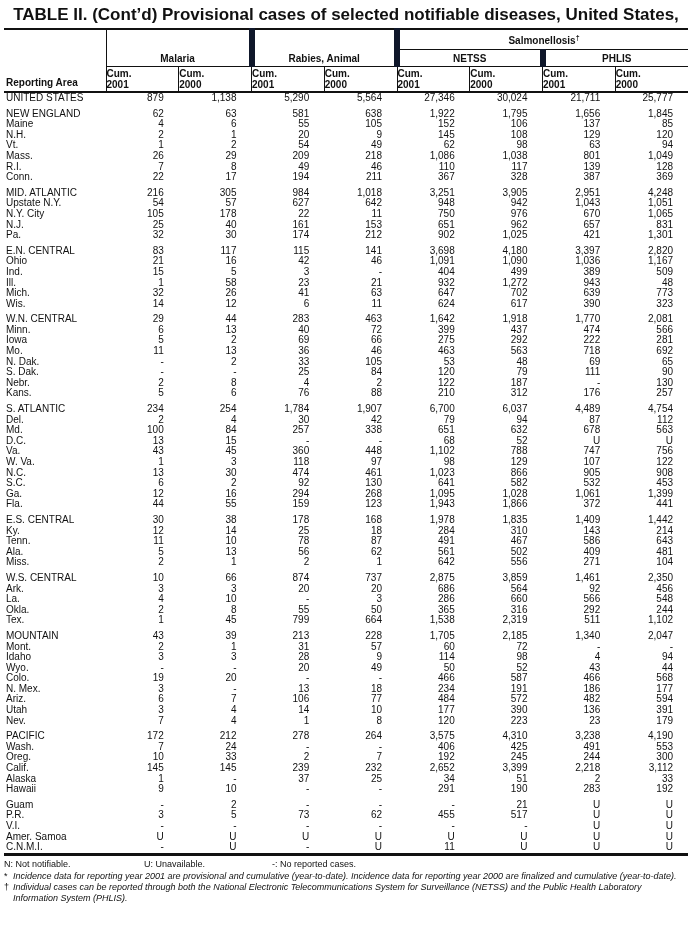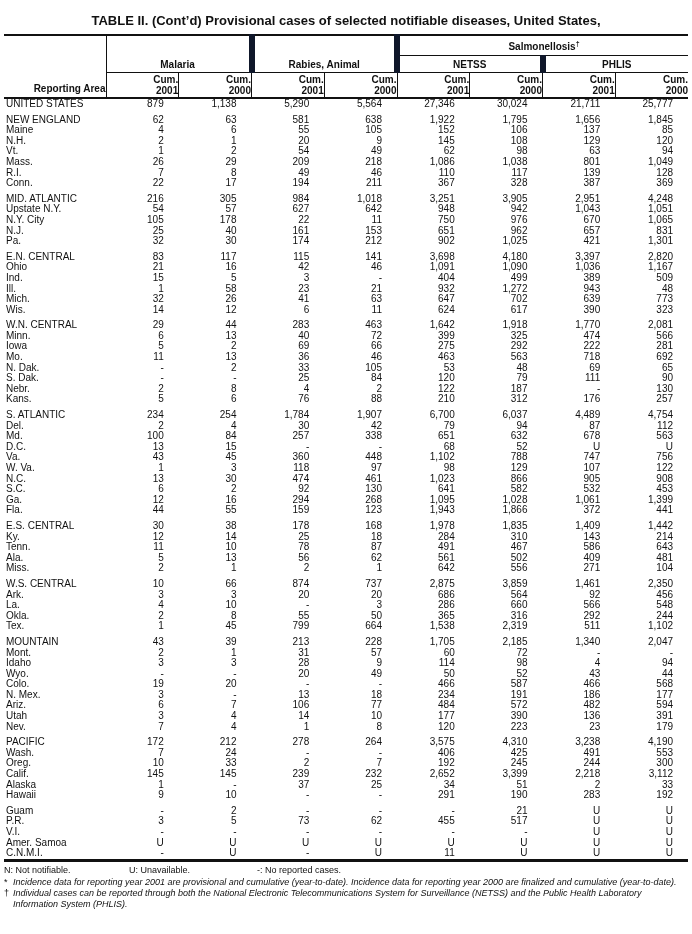--- a/index.html
+++ b/index.html
@@ -9,54 +9,54 @@
     width: 692px;
     height: 934px;
     background: #fff;
     color: #111;
     font-family: "Liberation Sans", sans-serif;
     overflow: hidden;
   }
   .title {
     text-align: center;
     font-weight: bold;
-    font-size: 13px;
+    font-size: 17px;
     line-height: 16px;
-    padding-top: 13px;
+    padding-top: 7px;
   }
   table {
     width: 684px;
     margin: 5px 4px 0 4px;
     border-collapse: collapse;
     table-layout: fixed;
     border-top: 2px solid #111;
   }
   thead { border-bottom: 2px solid #111; }
   thead th { font-weight: bold; font-size: 10px; padding: 0; vertical-align: bottom; }
   .hr1 th { height: 20px; }
   .hr2 th { height: 17px; }
   .hr3 th { height: 26px; vertical-align: middle; }
-  .area-th { text-align: right; vertical-align: bottom; padding-left: 2px; padding-bottom: 3px;
+  .area-th { text-align: left; vertical-align: bottom; padding-left: 2px; padding-bottom: 3px;
              border-right: 1px solid #111; }
   .vline-r { border-right: 6px solid #0f172a; }
   .salmo { text-align: center; border-bottom: 1px solid #111; padding-bottom: 2px; }
   .salmo sup { font-size: 7px; }
   .grp { text-align: center; border-bottom: 1px solid #111; padding-bottom: 2px; }
-  .sub { text-align: right; border-right: 1px solid #111; line-height: 11px; }
+  .sub { text-align: left; border-right: 1px solid #111; line-height: 11px; }
   .sub:last-child { border-right: none; }
   tbody td { font-size: 10px; height: 10.6px; line-height: 10.6px; padding: 0;
              white-space: nowrap; overflow: hidden; }
   tbody td.area { text-align: left; padding-left: 2px; }
   tbody td.num { text-align: right; padding-right: 15px; }
   tbody tr.spacer td { height: 5px; }
   tbody { border-bottom: 3px solid #111; margin-top: 41px; }
   .footnotes { margin: 3px 4px 0 4px; font-size: 9px; line-height: 11px; }
   .legend { display: flex; margin-bottom: 1px; }
   .legend span { display: inline-block; }
-  .legend span:nth-child(1) { width: 125px; }
+  .legend span:nth-child(1) { width: 140px; }
   .legend span:nth-child(2) { width: 128px; }
   .fn { display: flex; }
   .fn .sym { width: 9px; flex: 0 0 9px; text-align: left; }
   .fn .txt { flex: 1; font-style: italic; }
 </style>
 </head>
 <body>
 
 <div class="page">
 
@@ -361,21 +361,21 @@
           <td class="num">1,770</td>
           <td class="num">2,081</td>
         </tr>
         <tr>
           <td class="area">Minn.</td>
           <td class="num">6</td>
           <td class="num">13</td>
           <td class="num">40</td>
           <td class="num">72</td>
           <td class="num">399</td>
-          <td class="num">325</td>
+          <td class="num">437</td>
           <td class="num">474</td>
           <td class="num">566</td>
         </tr>
         <tr>
           <td class="area">Iowa</td>
           <td class="num">5</td>
           <td class="num">2</td>
           <td class="num">69</td>
           <td class="num">66</td>
           <td class="num">275</td>

